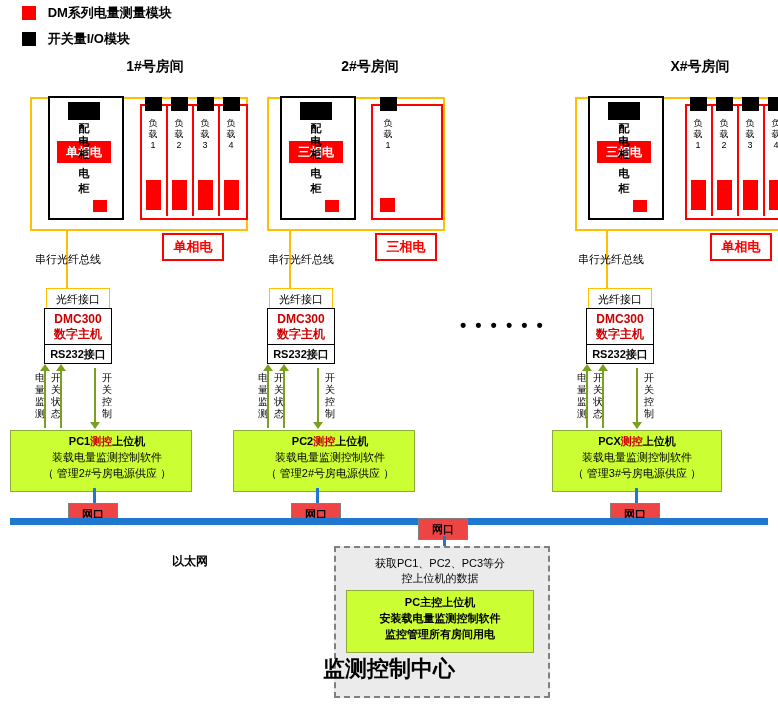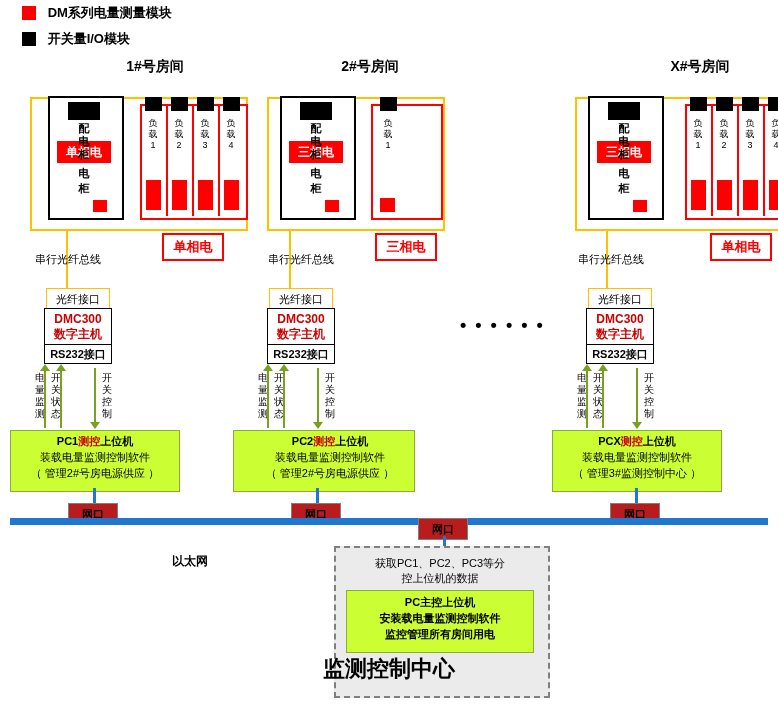--- a/index.html
+++ b/index.html
@@ -49,21 +49,21 @@
           text-align:center;font-size:11px;color:#000;line-height:16px;padding-top:2px;}
   .pc-box .t1{color:#000;font-weight:bold;}
   .pc-box .t1 .rd{color:#cc0000;}
   
   .vlabel{position:absolute;font-size:10px;color:#000;width:12px;text-align:center;line-height:12px;}
   .arrow-line{position:absolute;background:#7aa020;width:1.5px;}
   .arrow-head{position:absolute;width:0;height:0;}
   
   .eth-bar{position:absolute;background:#1f77d0;height:7px;}
   .eth-drop{position:absolute;background:#1f77d0;width:3px;}
-  .port-box{position:absolute;border:1.5px solid #7f7f7f;background:#b91c1c;color:#000;
+  .port-box{position:absolute;border:1.5px solid #7f7f7f;background:#ef4444;color:#000;
             font-size:11px;font-weight:bold;display:flex;align-items:center;justify-content:center;}
   .eth-text{position:absolute;font-size:12px;color:#000;font-weight:bold;margin-top:48px;}
   
   .center-dashed{position:absolute;border:2px dashed #808080;background:#ebebeb;}
   .center-top{position:absolute;font-size:11px;color:#000;text-align:center;line-height:15px;}
   .center-green{position:absolute;background:#ccff33;border:1px solid #8faa3c;
                 text-align:center;font-size:11px;color:#000;line-height:16px;padding-top:3px;font-weight:bold;}
   .center-title{position:absolute;color:#000000;font-size:22px;font-weight:bold;text-align:center;width:100%;}
   .dots{position:absolute;font-size:18px;font-weight:bold;color:#000;letter-spacing:2px;}
 </style>
@@ -133,21 +133,21 @@
 <div class="vlabel" style="left:34px;top:372px;">电<br>量<br>监<br>测</div>
 <div class="vlabel" style="left:50px;top:372px;">开<br>关<br>状<br>态</div>
 <div class="vlabel" style="left:101px;top:372px;">开<br>关<br>控<br>制</div>
 <div class="arrow-line" style="left:44px;top:368px;height:60px;"></div>
 <div class="arrow-line" style="left:60px;top:368px;height:60px;"></div>
 <div class="arrow-line" style="left:94px;top:368px;height:60px;"></div>
 <div class="arrow-head" style="left:40px;top:364px;border-left:5px solid transparent;border-right:5px solid transparent;border-bottom:7px solid #7aa020;"></div>
 <div class="arrow-head" style="left:56px;top:364px;border-left:5px solid transparent;border-right:5px solid transparent;border-bottom:7px solid #7aa020;"></div>
 <div class="arrow-head" style="left:90px;top:422px;border-left:5px solid transparent;border-right:5px solid transparent;border-top:7px solid #7aa020;"></div>
 
-<div class="pc-box" style="left:10px;top:430px;width:168px;height:58px;">
+<div class="pc-box" style="left:10px;top:430px;width:168px;height:58px;padding-left:12px;">
   <div class="t1">
     <span>PC1</span><span class="rd">测控</span><span>上位机</span>
   </div>
   <div>装载电量监测控制软件</div>
   <div>（ 管理2#号房电源供应 ）</div>
 </div>
 <div class="eth-drop" style="left:93px;top:488px;height:22px;"></div>
 <div class="port-box" style="left:68px;top:503px;width:48px;height:20px;">网口</div>
 
 <div class="yellow-line" style="left:267px;top:97px;width:178px;height:2px;"></div>
@@ -260,21 +260,21 @@
 <div class="arrow-line" style="left:636px;top:368px;height:60px;"></div>
 <div class="arrow-head" style="left:582px;top:364px;border-left:5px solid transparent;border-right:5px solid transparent;border-bottom:7px solid #7aa020;"></div>
 <div class="arrow-head" style="left:598px;top:364px;border-left:5px solid transparent;border-right:5px solid transparent;border-bottom:7px solid #7aa020;"></div>
 <div class="arrow-head" style="left:632px;top:422px;border-left:5px solid transparent;border-right:5px solid transparent;border-top:7px solid #7aa020;"></div>
 
 <div class="pc-box" style="left:552px;top:430px;width:168px;height:58px;">
   <div class="t1">
     <span>PCX</span><span class="rd">测控</span><span>上位机</span>
   </div>
   <div>装载电量监测控制软件</div>
-  <div>（ 管理3#监测控制中心 ）</div>
+  <div>（ 管理3#号房电源供应 ）</div>
 </div>
 <div class="eth-drop" style="left:635px;top:488px;height:22px;"></div>
 <div class="port-box" style="left:610px;top:503px;width:48px;height:20px;">网口</div>
 
 <div class="dots" style="left:460px;top:315px;">• • • • • •</div>
 
 <div class="eth-bar" style="left:10px;top:518px;width:758px;"></div>
 <div class="eth-text" style="left:172px;top:505px;">以太网</div>
 <div class="eth-text" style="left:490px;top:505px;">以太网</div>
 <div class="port-box" style="left:418px;top:518px;width:48px;height:20px;">网口</div>

